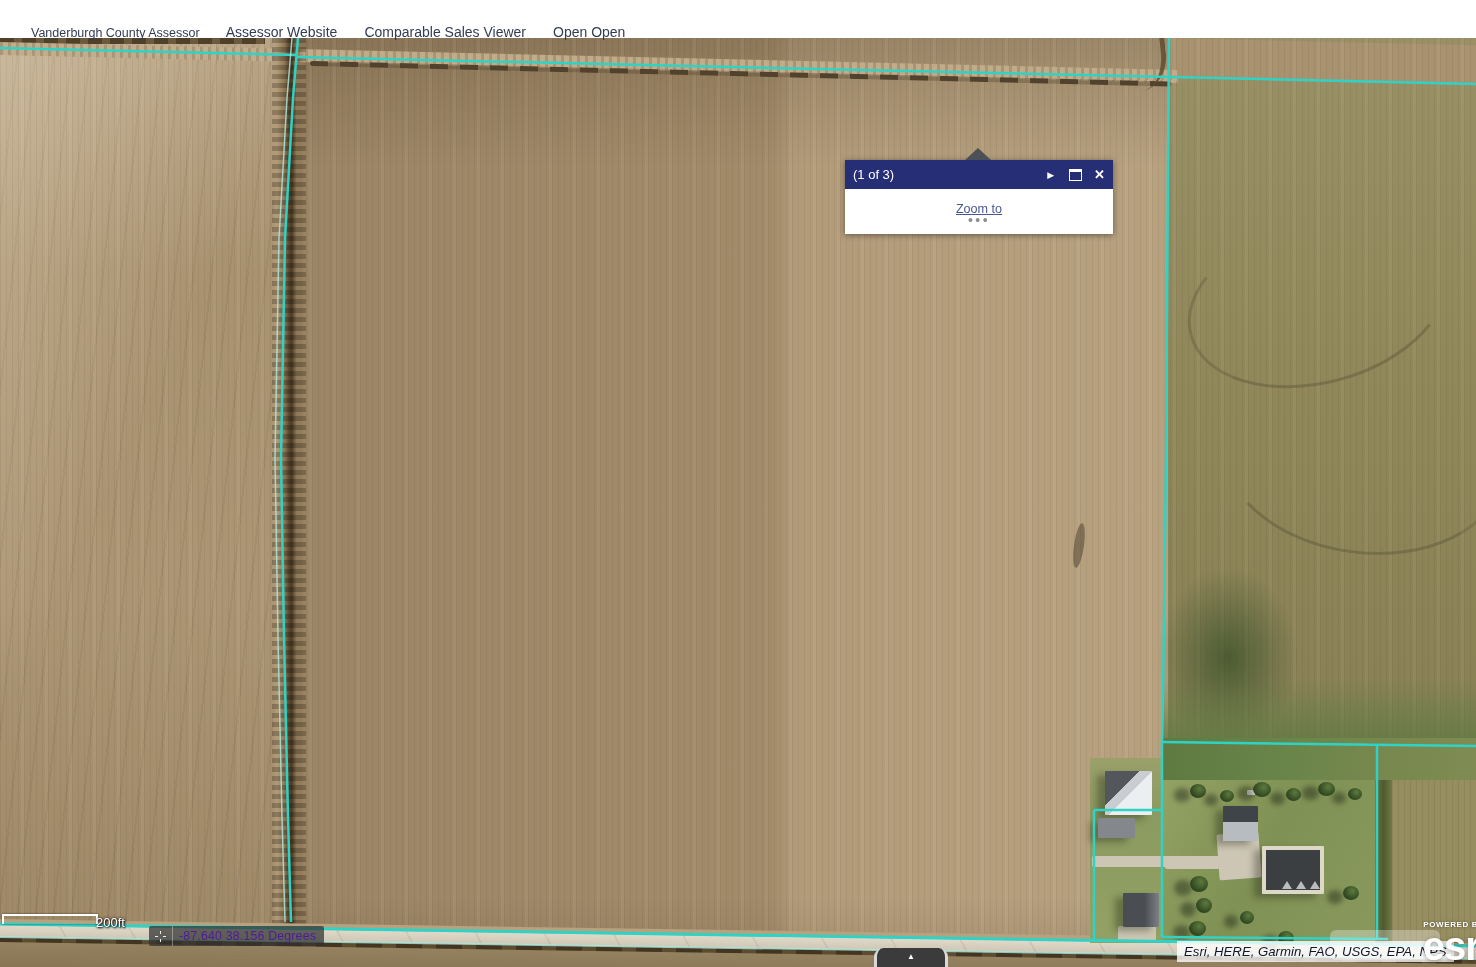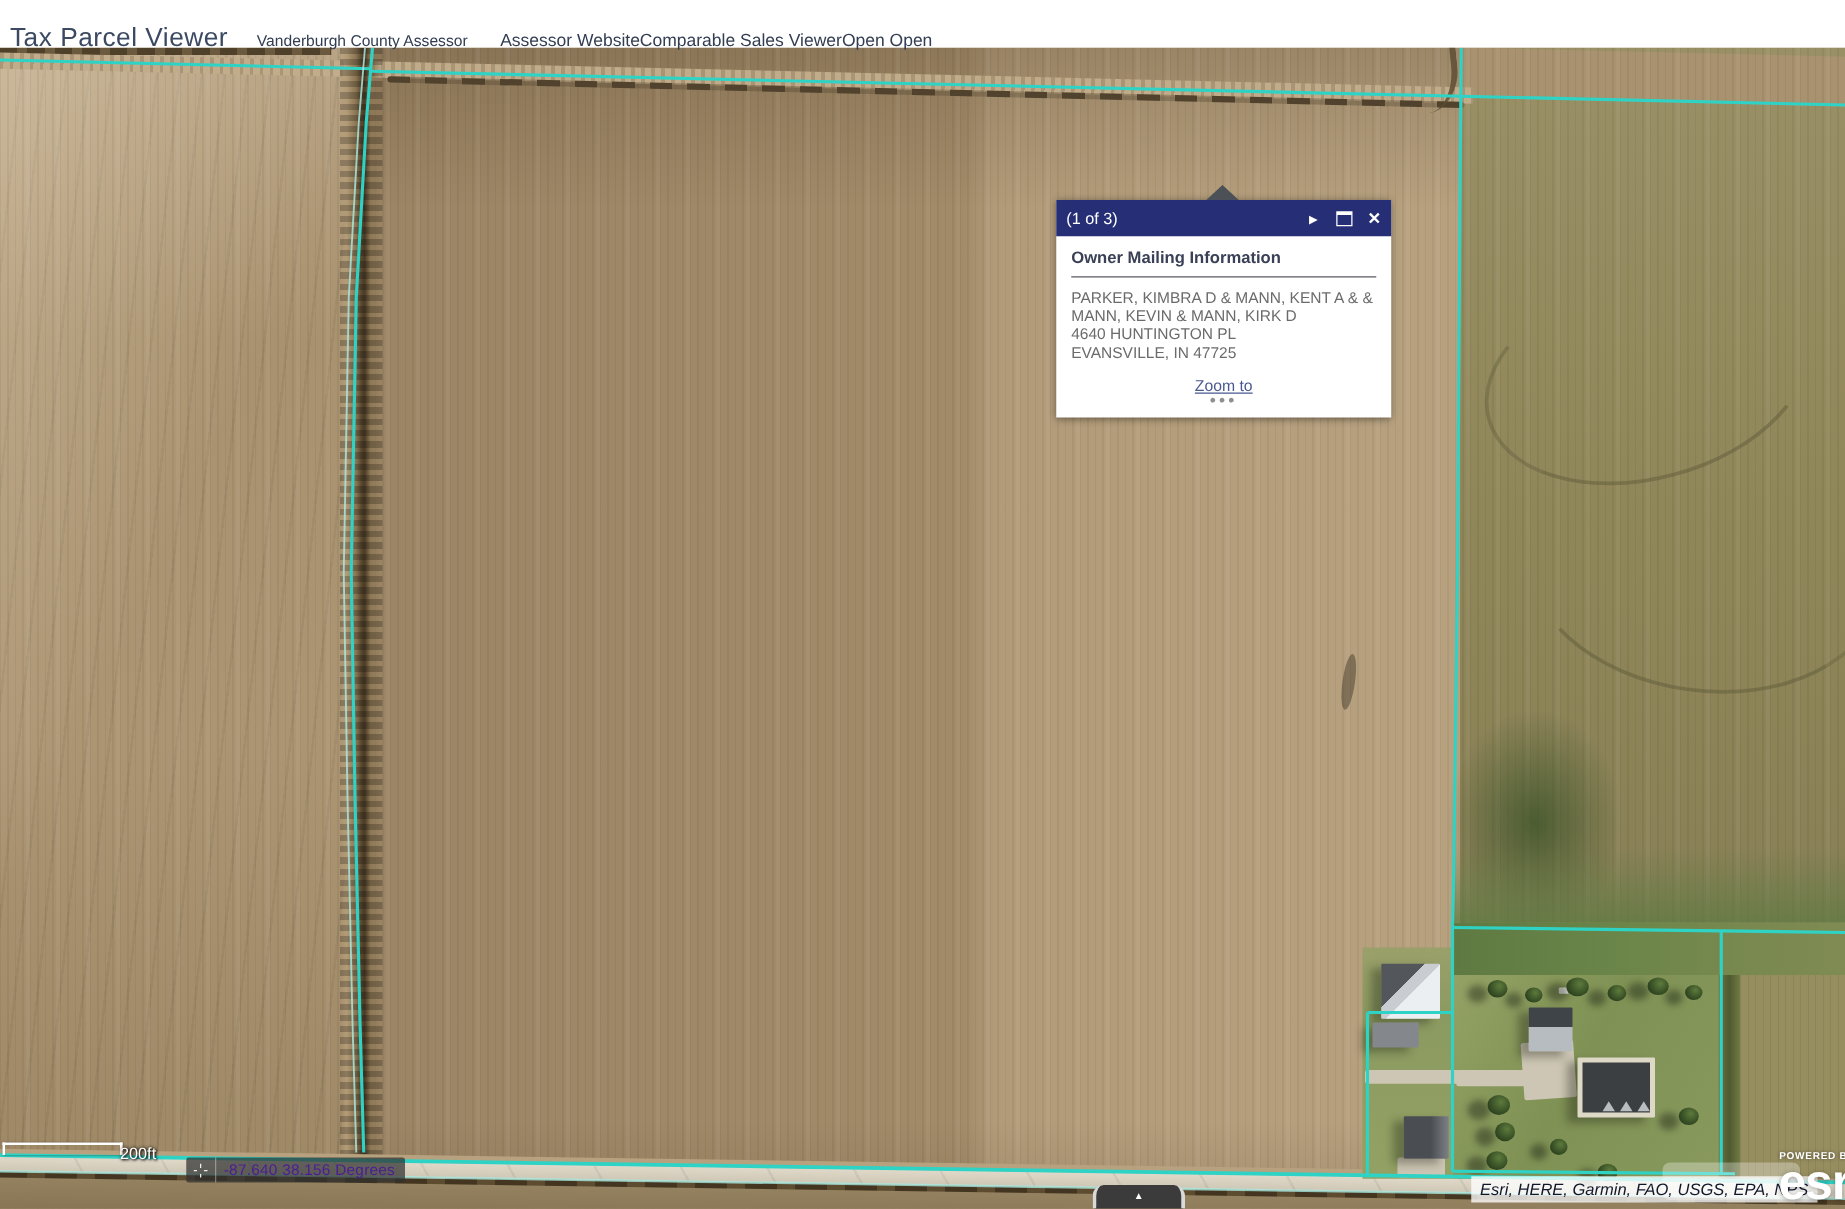--- a/index.html
+++ b/index.html
@@ -5,21 +5,21 @@
   html,body{margin:0;padding:0;}
   body{width:1476px;height:967px;overflow:hidden;position:relative;
        font-family:"Liberation Sans",sans-serif;background:#fff;}
   [data-interactable="true"]{cursor:pointer;}
 
   
   .app-header{position:absolute;top:0;left:0;width:1476px;height:38px;background:#fff;
               display:flex;align-items:baseline;padding-left:8px;box-sizing:border-box;z-index:30;}
   .app-title{font-size:21px;font-weight:300;color:#3b4963;letter-spacing:.4px;line-height:36px;}
   .app-subtitle{margin-left:23px;font-size:12.5px;color:#323d52;margin-top:26px;}
-  .nav-links{margin-left:26px;display:flex;}
+  .nav-links{margin-left:26px;display:flex;gap:27px;}
   .nav-link{font-size:14px;color:#323d52;}
 
   
   .map{position:absolute;top:38px;left:0;width:1476px;height:929px;overflow:hidden;background:#a8906c;}
   .map > div{position:absolute;}
 
   .f-left{left:0;top:0;width:283px;height:929px;z-index:1;
     background:linear-gradient(180deg,#b6a080 0%,#a9926f 25%,#ac9573 60%,#9d8765 100%);}
   .f-left::after{content:"";position:absolute;inset:0;
     background:linear-gradient(115deg,rgba(255,243,220,.30),rgba(255,243,220,0) 45%),
@@ -172,21 +172,20 @@
   .sep{border-top:1px solid #585862;margin:8px 0 9px;}
   .owner-line{font-size:12.4px;color:#6b6b6b;line-height:14.6px;}
   .popup-footer{display:flex;align-items:center;padding:13px 12px 10px;flex-direction:column;}
   .zoom-to{flex:1;font-size:12.6px;color:#4a5890;text-decoration:underline;}
   .menu-dots{color:#8f8f8f;font-size:14px;letter-spacing:2.5px;line-height:8px;}
 </style>
 </head>
 <body>
 
 <div class="app-header" data-interactable="false">
-  <span class="app-title" data-interactable="false">Tax Parcel Viewer</span>
   <span class="app-subtitle" data-interactable="false">Vanderburgh County Assessor</span>
   <span class="nav-links" data-interactable="false">
     <span class="nav-link" data-interactable="true">Assessor Website</span>
     <span class="nav-link" data-interactable="true">Comparable Sales Viewer</span>
     <span class="nav-link" data-interactable="true">Open Open</span>
   </span>
 </div>
 
 <div class="map" data-interactable="true">
 
@@ -286,27 +285,19 @@
   </div>
 
   <div class="popup" data-interactable="false">
     <div class="popup-arrow" data-interactable="false"></div>
     <div class="popup-header" data-interactable="false">
       <span class="pager" data-interactable="false">(1 of 3)</span>
       <span class="next-icon" data-interactable="true">▶</span>
       <span class="maximize-icon" data-interactable="true"></span>
       <span class="close-icon" data-interactable="true">✕</span>
     </div>
-    <div class="popup-body" data-interactable="false">
-      <div class="popup-title" data-interactable="false">Owner Mailing Information</div>
-      <div class="sep" data-interactable="false"></div>
-      <div class="owner-line" data-interactable="false">PARKER, KIMBRA D &amp; MANN, KENT A &amp; &amp;</div>
-      <div class="owner-line" data-interactable="false">MANN, KEVIN &amp; MANN, KIRK D</div>
-      <div class="owner-line" data-interactable="false">4640 HUNTINGTON PL</div>
-      <div class="owner-line" data-interactable="false">EVANSVILLE, IN 47725</div>
-    </div>
     <div class="popup-footer" data-interactable="false">
       <span class="zoom-to" data-interactable="true">Zoom to</span>
       <span class="menu-dots" data-interactable="true">•••</span>
     </div>
   </div>
 
 </div>
 
 </body></html>

